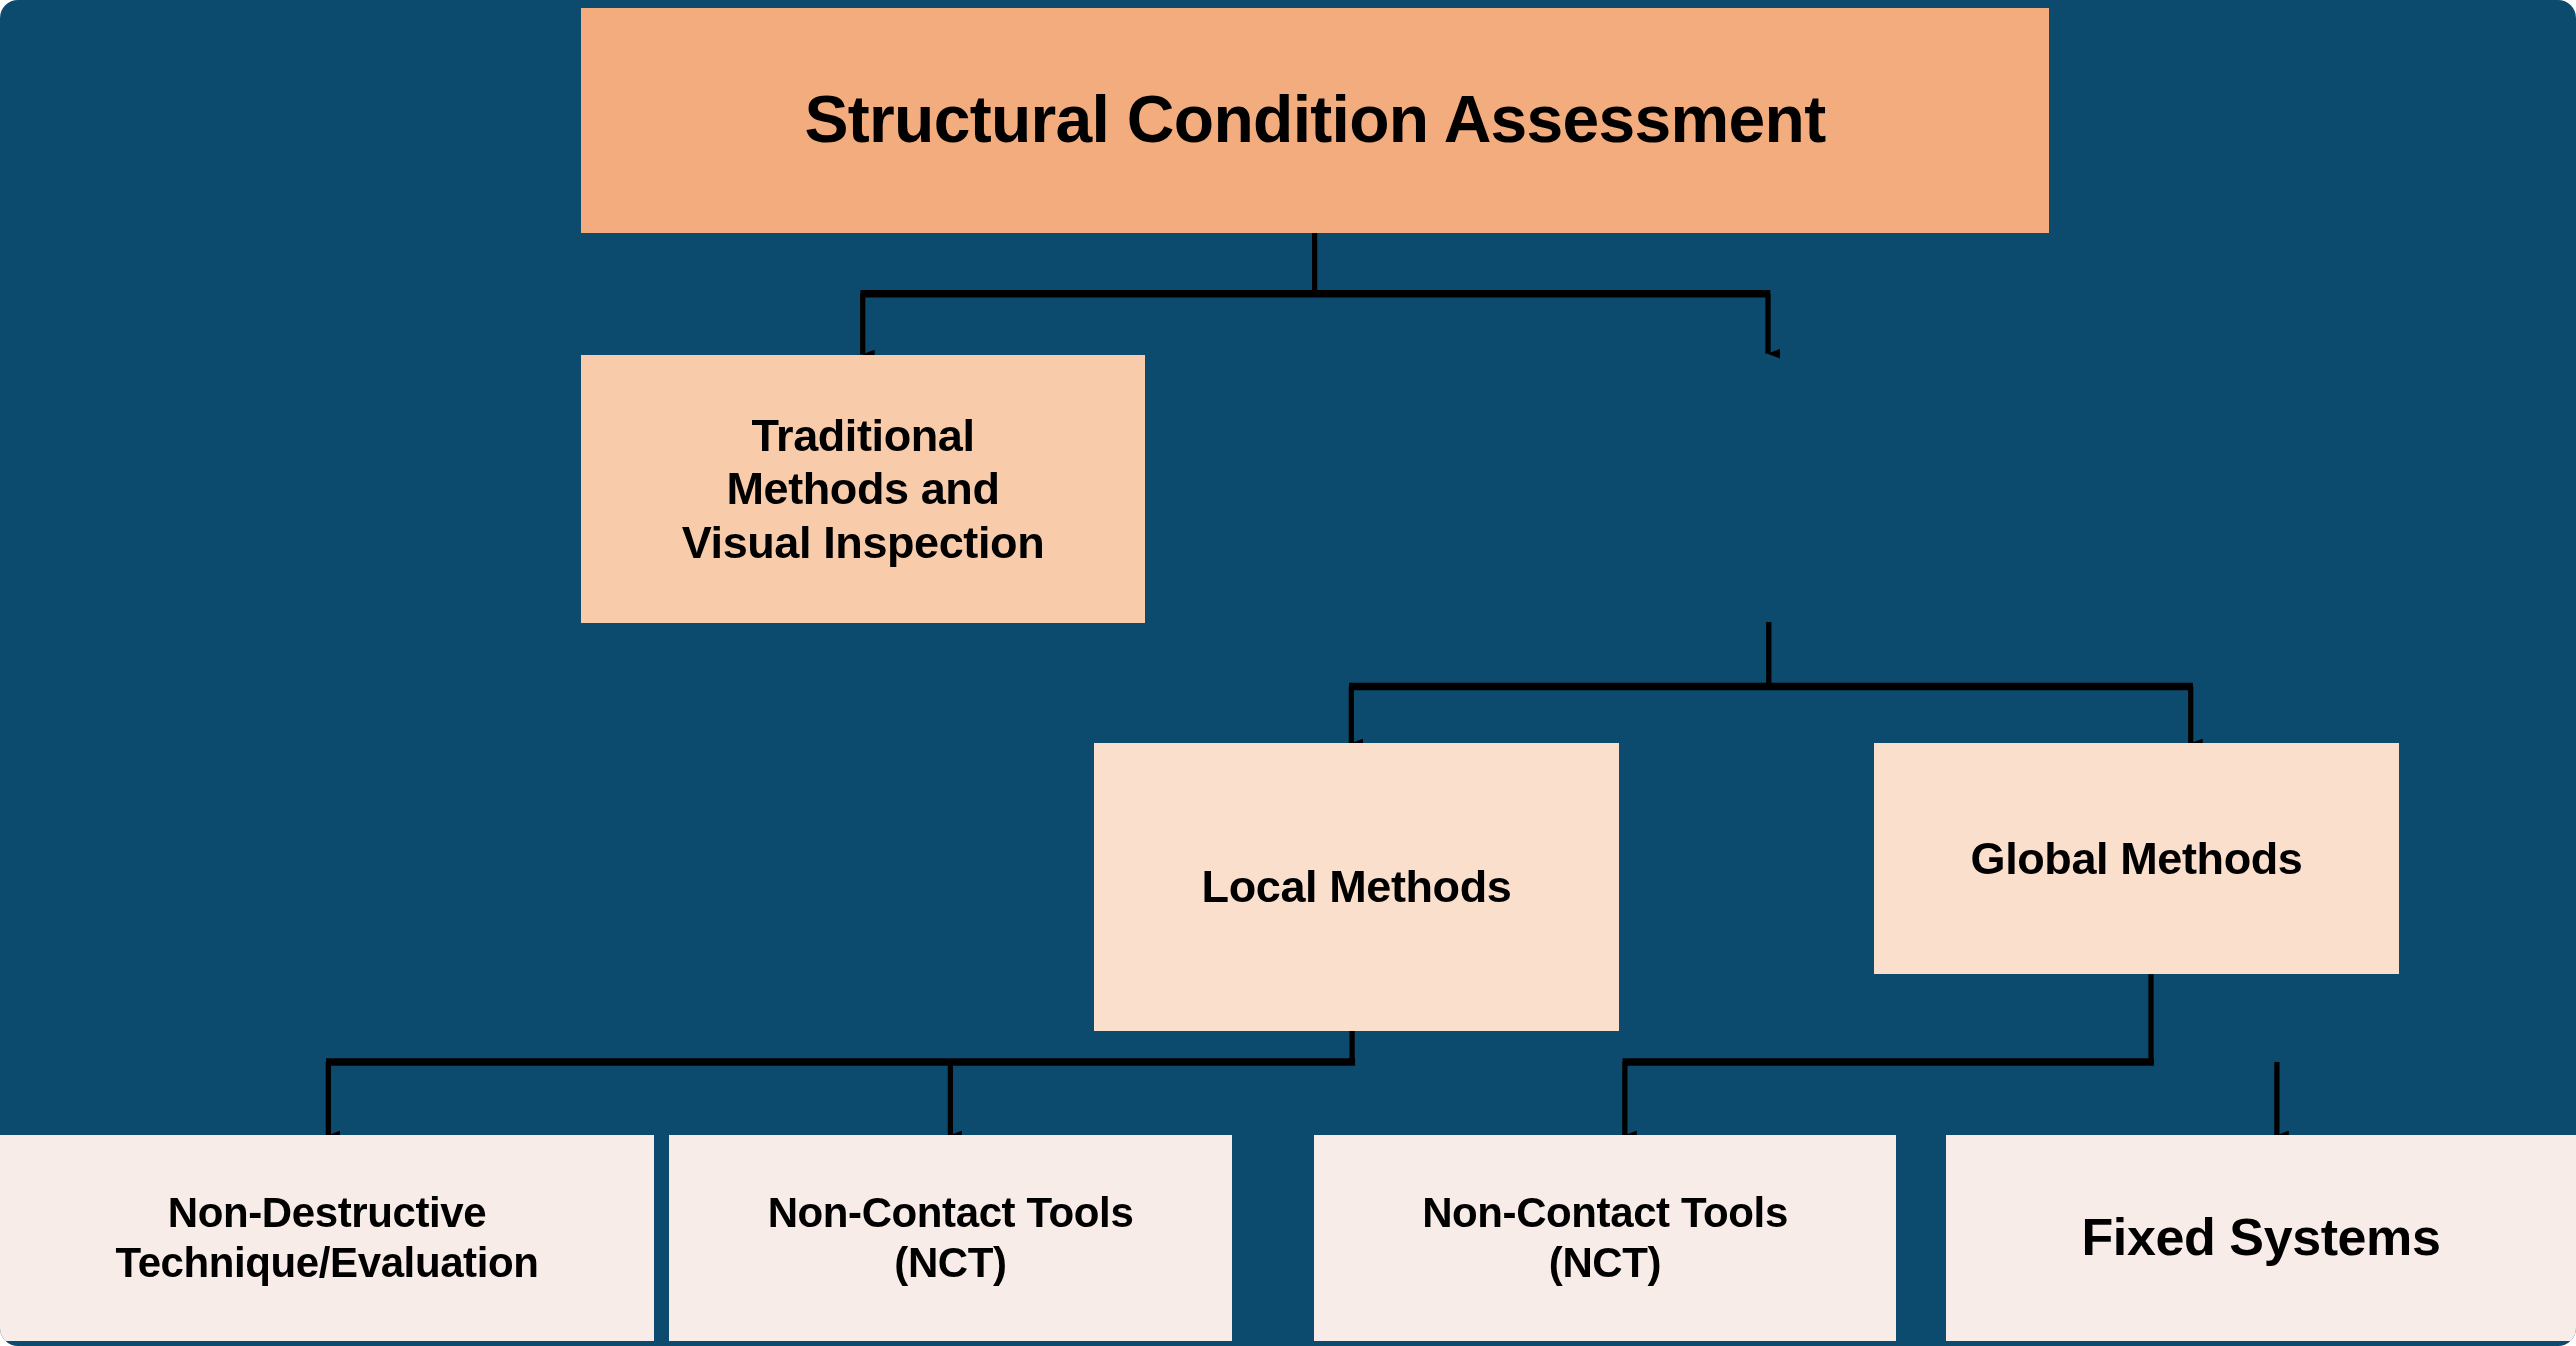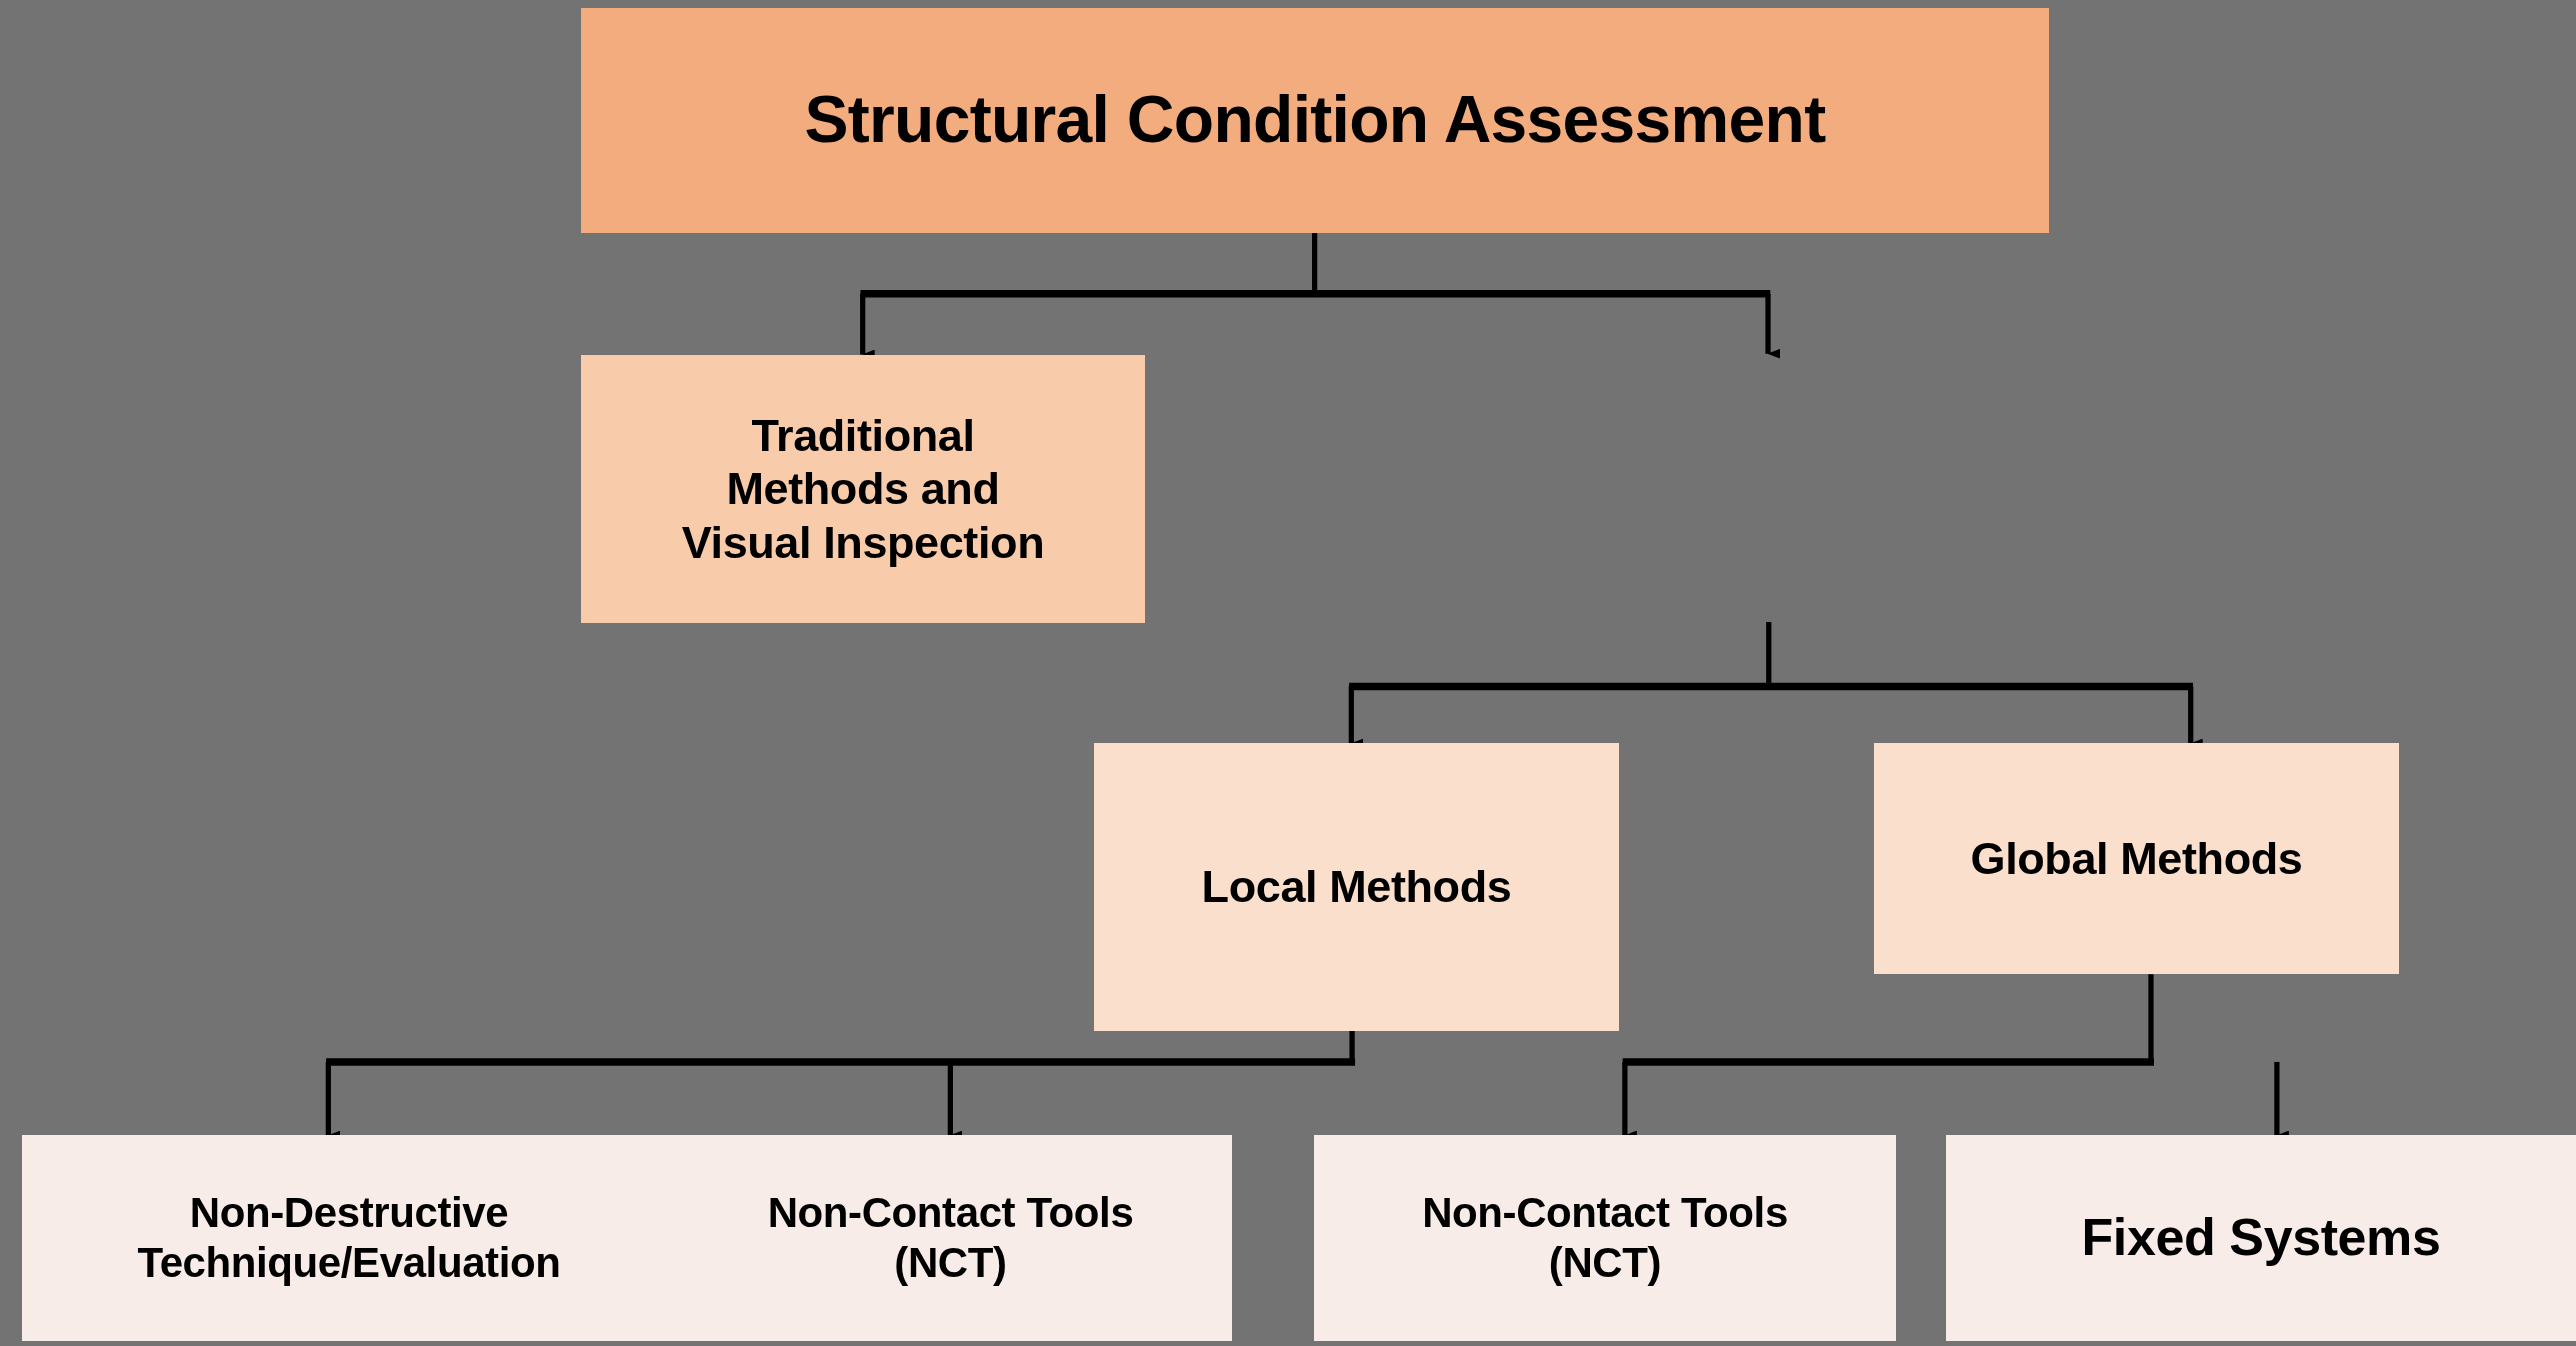--- a/index.html
+++ b/index.html
@@ -111,21 +111,21 @@
     left: 1946px;
     top: 1135px;
     width: 630px;
     height: 206px;
     font-size: 52px;
   }
 </style>
 </head>
 <body>
 
-<div id="diagram-root" style="background-color: #737373;">
+<div id="diagram-root" style="background-color: #0c4a6e; border-radius: 18px;">
 
   <svg id="connector-layer" viewBox="0 0 3437 1796" width="2576" height="1346">
     <defs>
       <marker id="arrowhead" markerWidth="13" markerHeight="17" refX="6.5" refY="16" orient="auto" markerUnits="userSpaceOnUse">
         <polygon points="0,0 13,0 6.5,17" fill="#000000"></polygon>
       </marker>
     </defs>
 
     <g>
       <line x1="1754" y1="310" x2="1754" y2="394" stroke="#000000" stroke-width="7"></line>
@@ -168,21 +168,21 @@
 
 
   <div class="node" id="node-local" style="background-color: rgb(251, 223, 205); color: rgb(0, 0, 0);">
     <span class="node-label">Local Methods</span>
   </div>
 
   <div class="node" id="node-global" style="background-color: rgb(251, 223, 205); color: rgb(0, 0, 0);">
     <span class="node-label">Global Methods</span>
   </div>
 
-  <div class="node" id="node-ndt" style="background-color: rgb(247, 236, 231); color: rgb(0, 0, 0); margin-left: 22px;">
+  <div class="node" id="node-ndt" style="background-color: rgb(247, 236, 231); color: rgb(0, 0, 0);">
     <span class="node-label">Non-Destructive
 Technique/Evaluation</span>
   </div>
 
   <div class="node" id="node-nct-local" style="background-color: rgb(247, 236, 231); color: rgb(0, 0, 0);">
     <span class="node-label">Non-Contact Tools
 (NCT)</span>
   </div>
 
   <div class="node" id="node-nct-global" style="background-color: rgb(247, 236, 231); color: rgb(0, 0, 0);">

